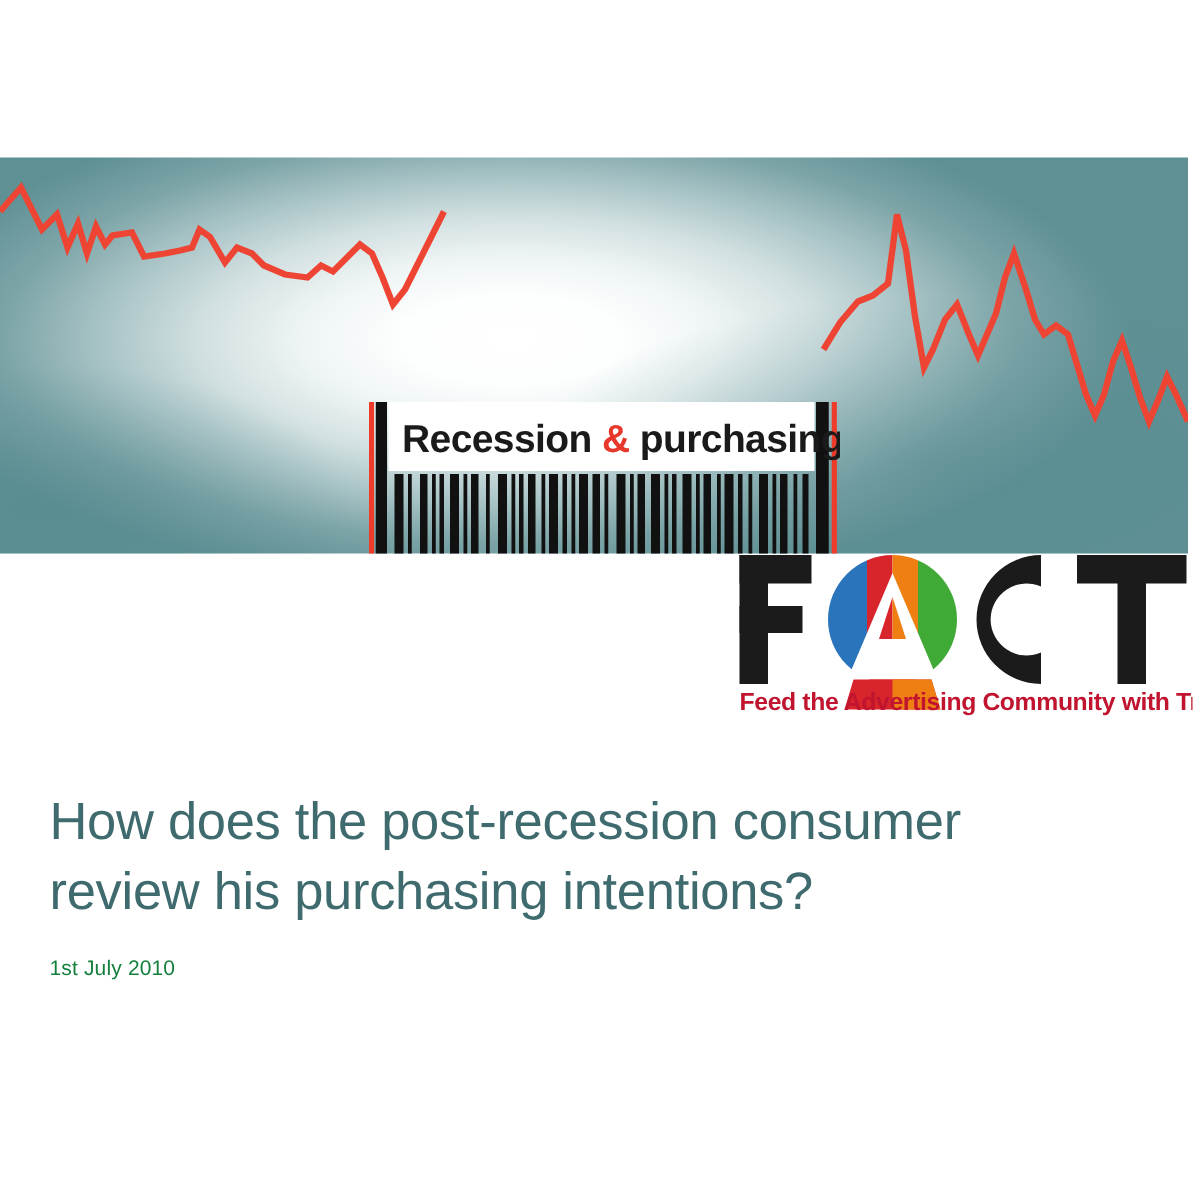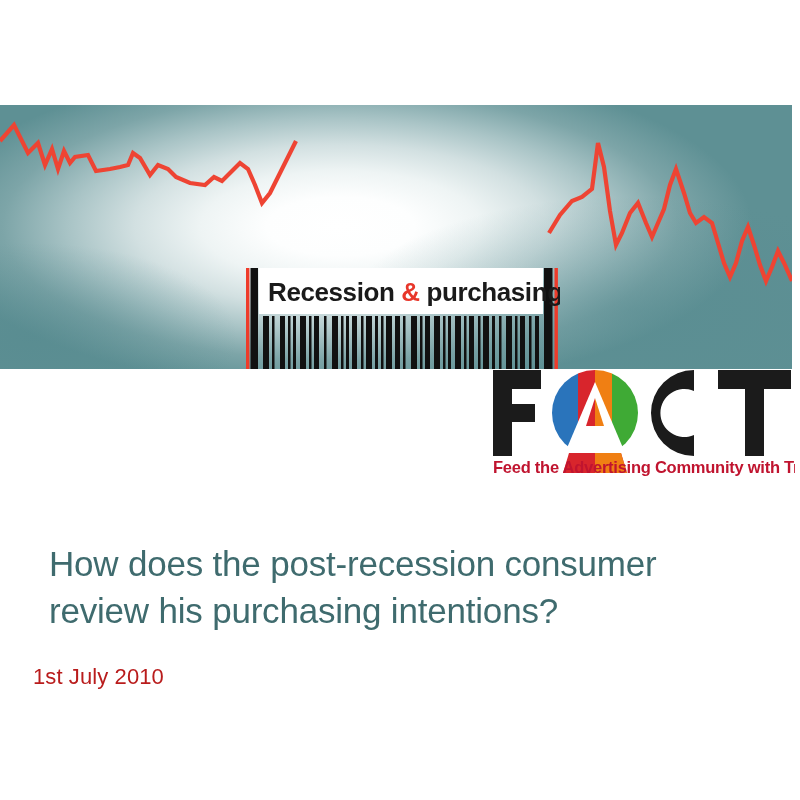--- a/index.html
+++ b/index.html
@@ -72,37 +72,37 @@
   #fact-logo svg { display: block; }
 
   
   #title-block {
     position: absolute;
     left: 33px;
     top: 524px;
     width: 730px;
   }
   #slide-title {
-    margin: 16px;
+    margin: 0;
     font-family: "Liberation Sans", sans-serif;
     font-weight: 400;
     font-size: 35px;
     line-height: 47px;
     color: #3f6b6e;
     letter-spacing: -0.2px;
     white-space: pre-line;
   }
   #slide-date {
     margin: 0;
     padding-top: 17px;
     font-family: "Liberation Sans", sans-serif;
     font-weight: 400;
-    font-size: 22px;
+    font-size: 14px;
     line-height: 20px;
-    color: #b91c1c;
+    color: #15803d;
     letter-spacing: 0.1px;
   }
 </style>
 </head>
 <body>
 
 <div id="hero-banner">
   <div class="corner-shade"></div>
 
   <svg class="trendline" viewBox="0 0 792 264" preserveAspectRatio="none">

